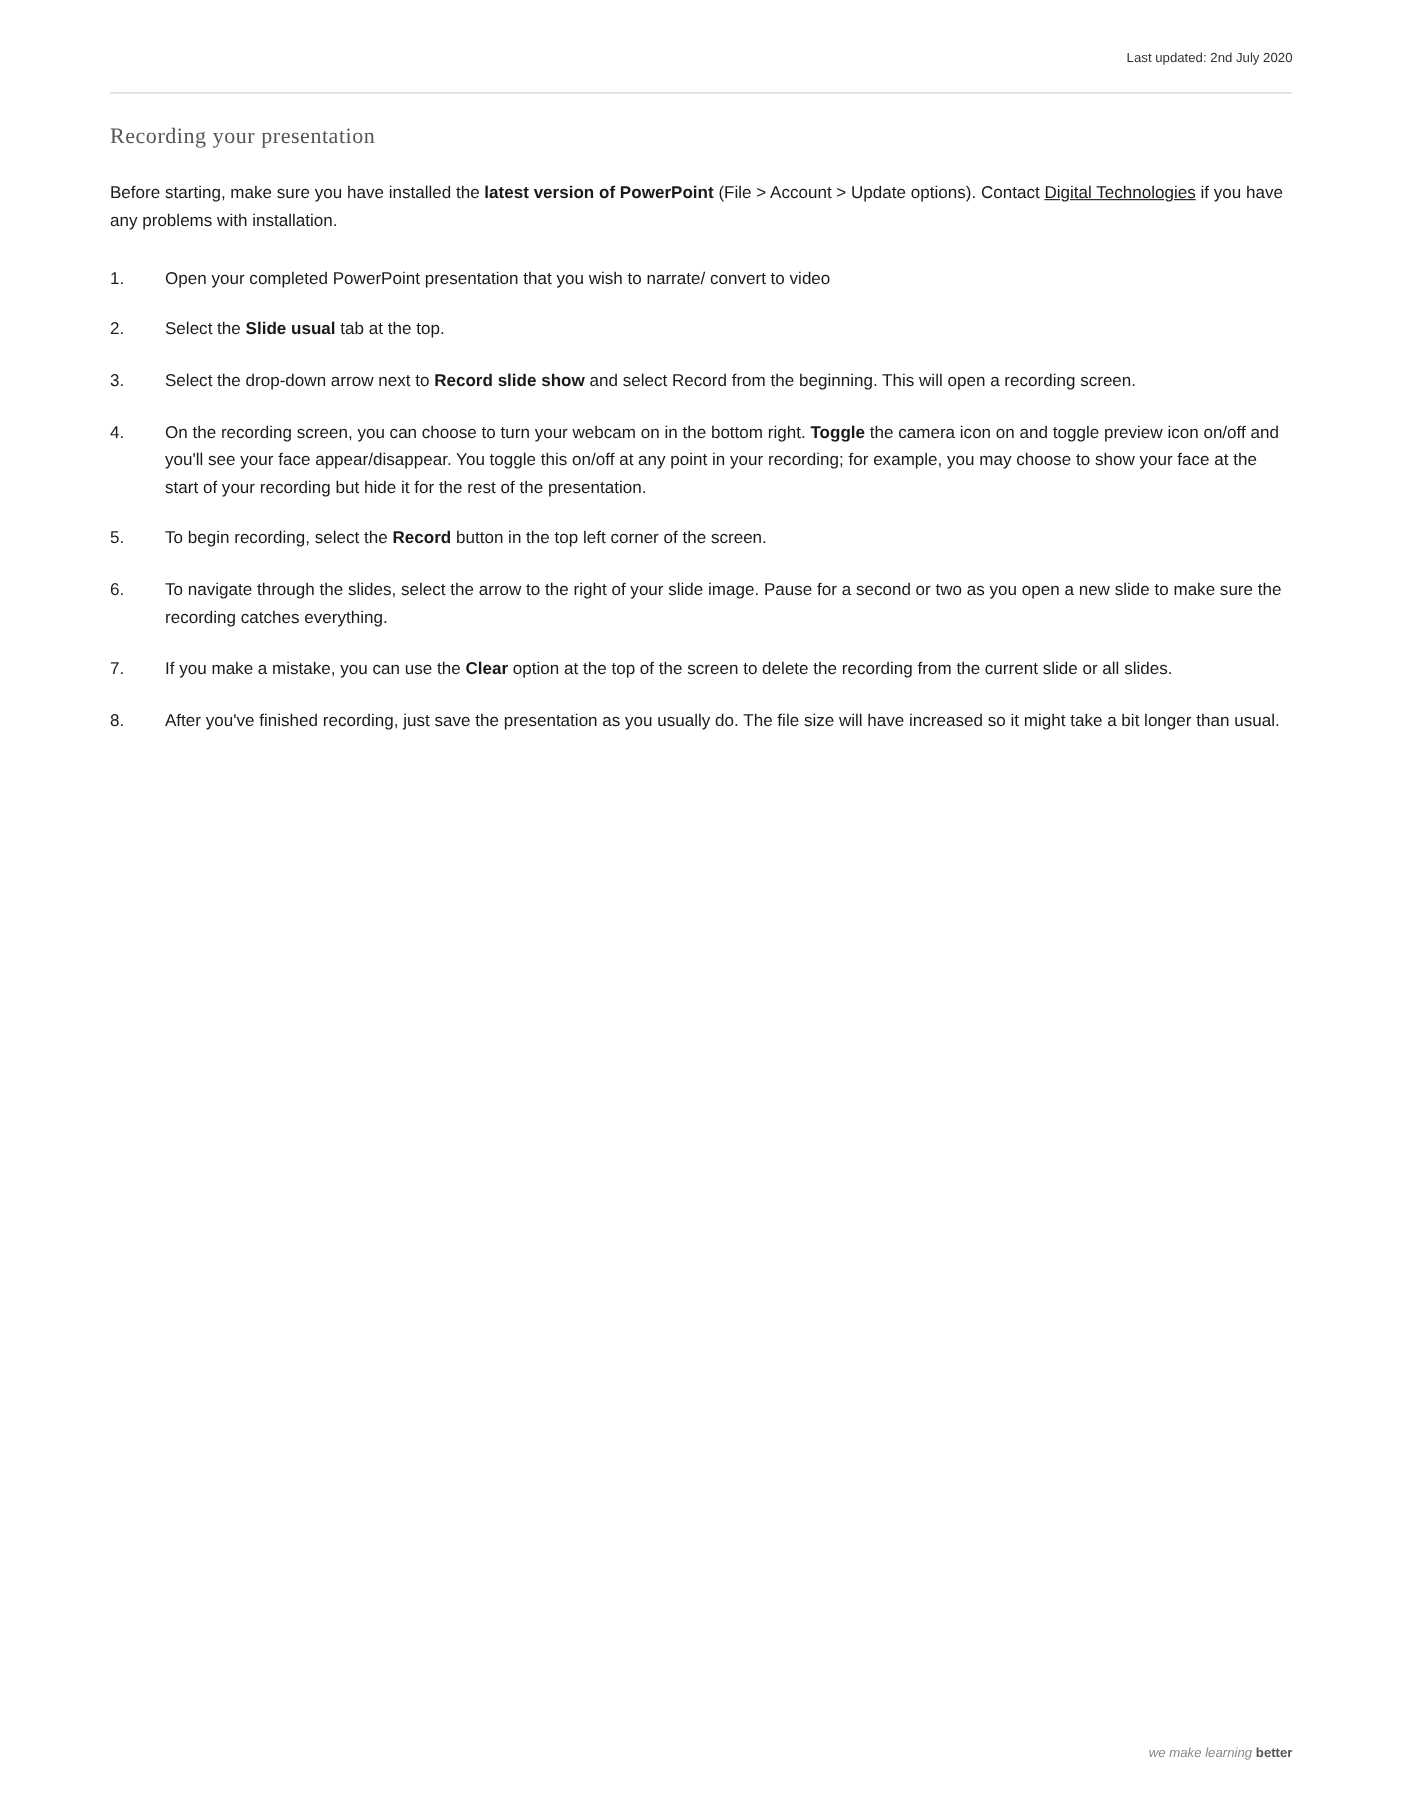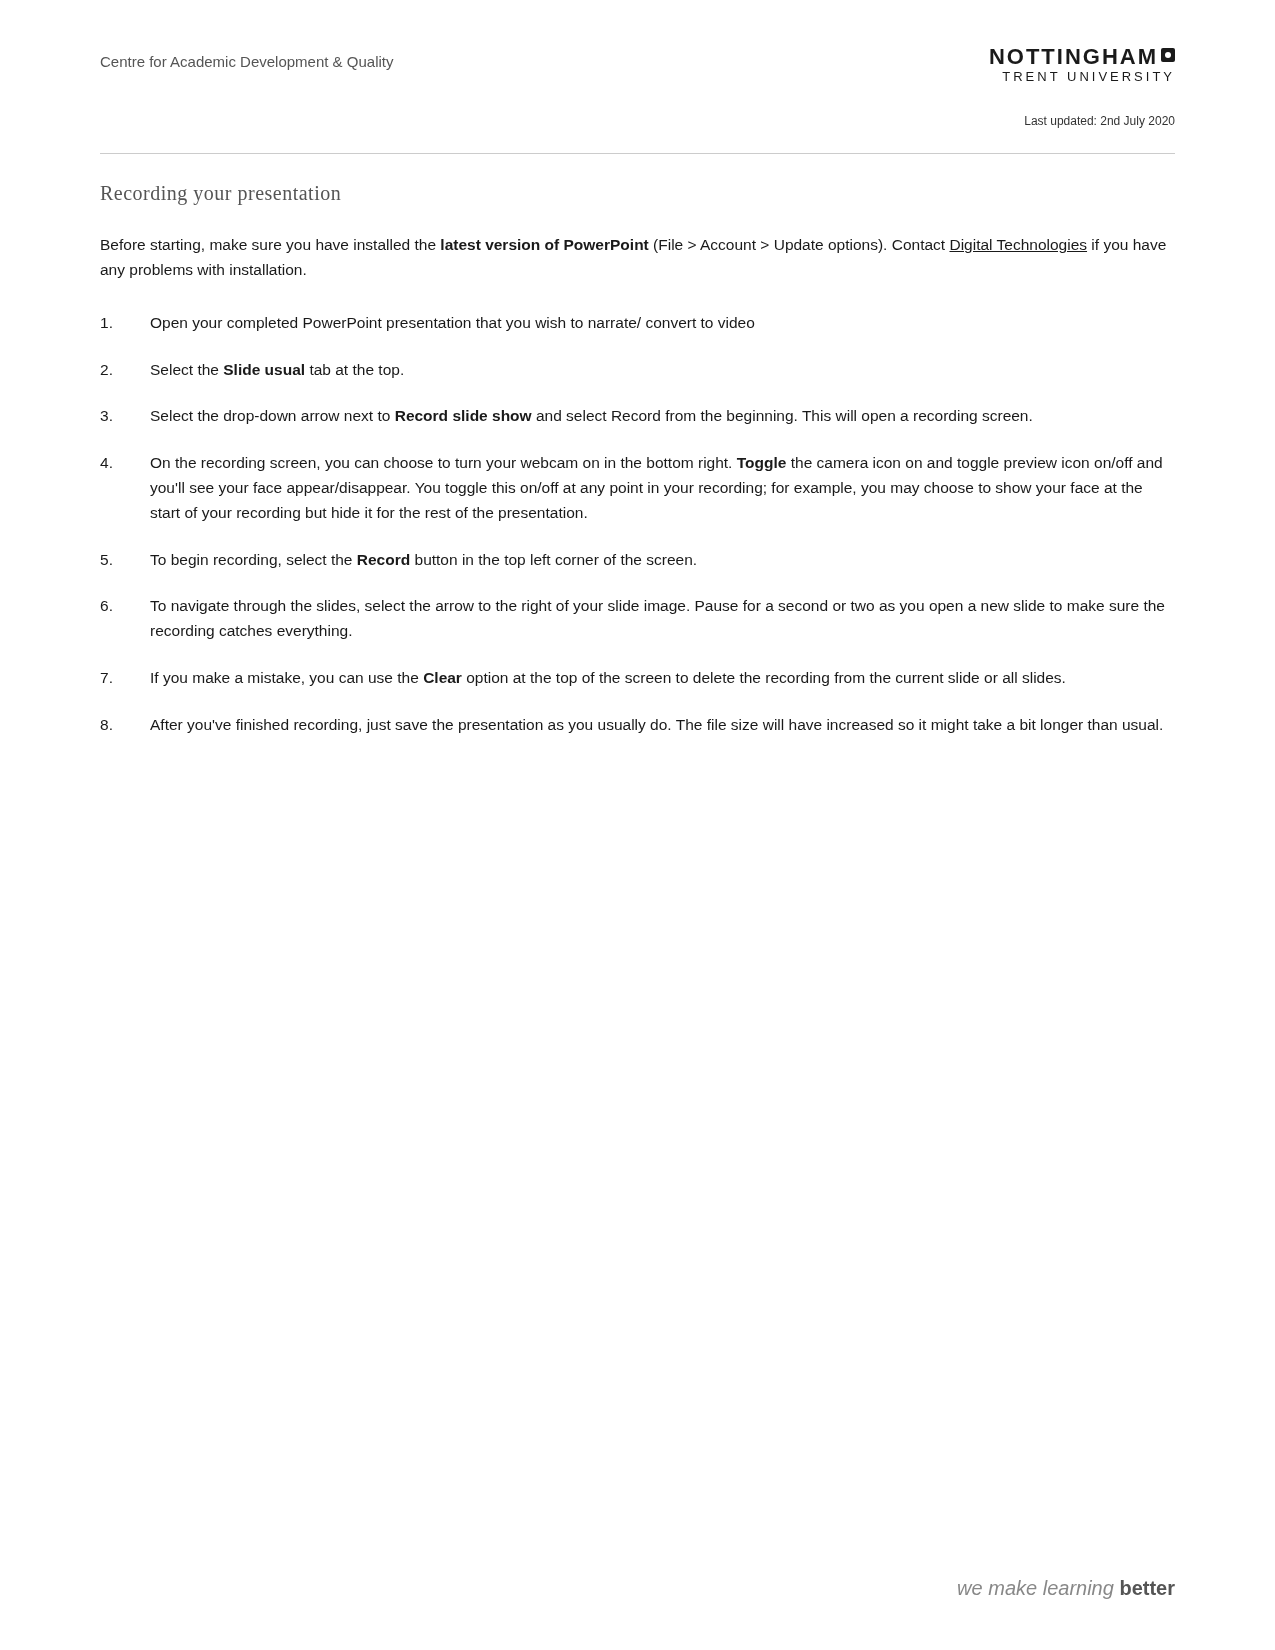--- a/index.html
+++ b/index.html
@@ -146,21 +146,21 @@
       left: -20px;
       top: 0;
       font-size: 15.5px;
       color: #1a1a1a;
     }
 
     .footer {
       position: absolute;
       bottom: 50px;
       right: 100px;
-      font-size: 20px;
+      font-size: 12px;
       color: #888888;
       font-style: italic;
     }
 
     .footer strong {
       font-style: normal;
       font-weight: bold;
       color: #555555;
     }
 
@@ -168,30 +168,20 @@
       border: none;
       border-top: 1px solid #cccccc;
       margin-bottom: 28px;
     }
   </style>
 </head>
 <body>
 
 <div class="page">
 
-  <div class="header">
-    <div class="header-left">Centre for Academic Development &amp; Quality</div>
-    <div class="header-right logo-container">
-      <div style="display:flex; align-items:center;">
-        <span class="logo-text">NOTTINGHAM</span>
-        <span class="logo-icon"></span>
-      </div>
-      <span class="logo-sub">TRENT UNIVERSITY</span>
-    </div>
-  </div>
 
   <div class="last-updated">Last updated: 2nd July 2020</div>
 
 
   <hr class="divider-line">
 
   <h2 class="section-title">Recording your presentation</h2>
 
   <p class="intro-text">
     <span>Before starting, make sure you have installed the </span><strong>latest version of PowerPoint</strong><span> (File &gt; Account &gt; Update options). Contact </span><a href="#">Digital Technologies</a><span> if you have any problems with installation.</span>

